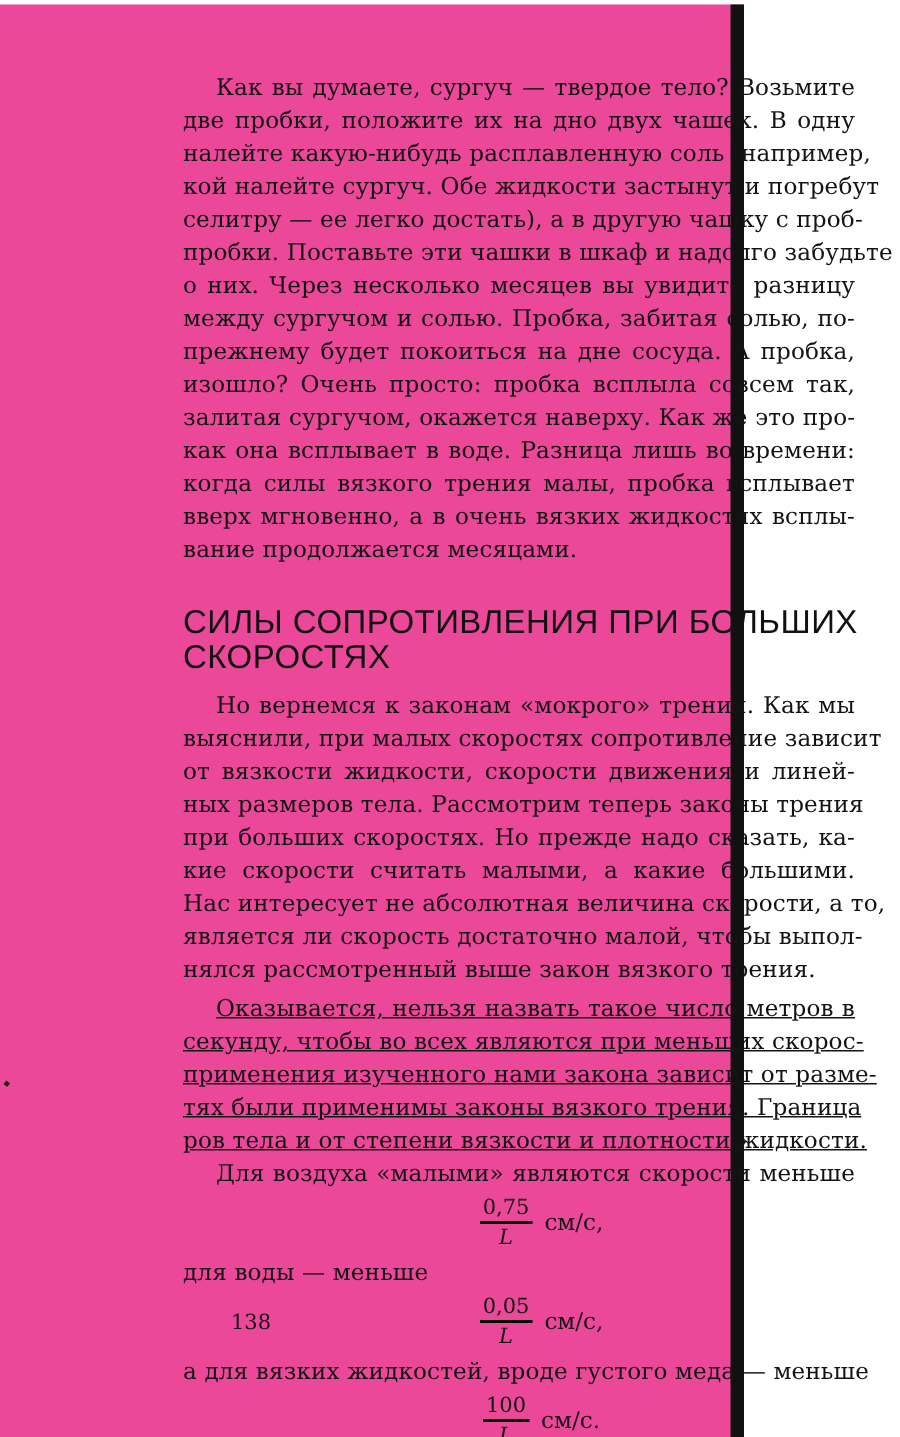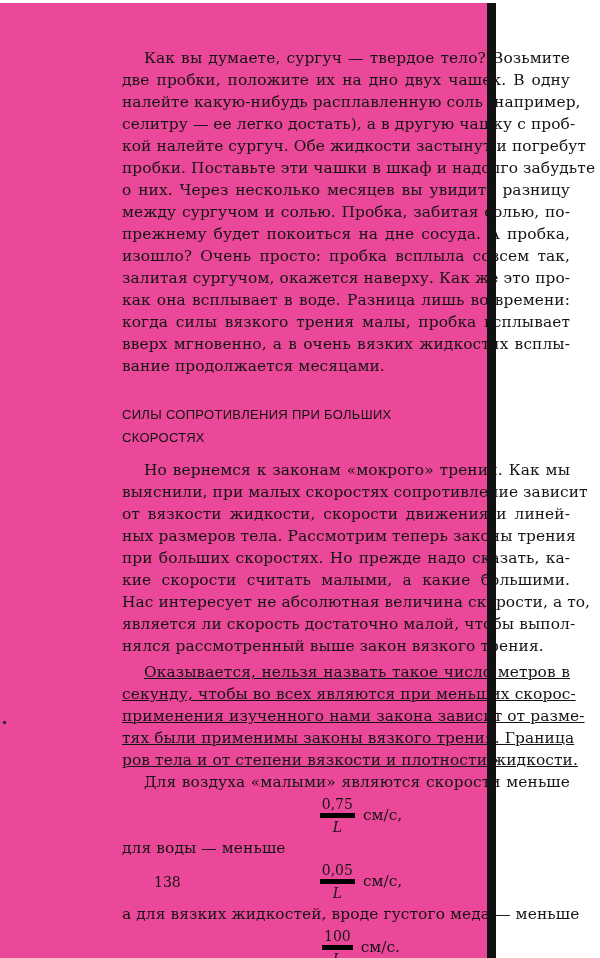--- a/index.html
+++ b/index.html
@@ -59,21 +59,21 @@
       white-space: nowrap;
     }
     .para .line.last {
       text-align-last: left;
     }
     .indent { text-indent: 22px; }
     .heading {
       margin: 0;
       font-family: "Liberation Sans", "DejaVu Sans", sans-serif;
       font-weight: normal;
-      font-size: 13px;
+      font-size: 22px;
       line-height: 23px;
       letter-spacing: 0.3px;
       color: #111;
     }
     .heading .line { display: block; white-space: nowrap; }
     .formula {
       display: flex;
       justify-content: center;
       align-items: center;
       margin-left: 30px;
@@ -82,21 +82,21 @@
     .frac {
       display: inline-flex;
       flex-direction: column;
       align-items: center;
       font-size: 14px;
       line-height: 16px;
       margin-right: 8px;
     }
     .frac .num {
       padding: 0 2px 1px 2px;
-      border-bottom: 5px solid #000000;
+      border-bottom: 2px solid #000000;
     }
     .frac .den {
       font-style: italic;
       padding-top: 1px;
     }
     .unit {
       font-size: 15.4px;
     }
     .page-number {
       position: absolute;
@@ -112,22 +112,22 @@
 <div class="page">
   <div class="edge"></div>
   <div class="speck"></div>
 
   <div class="column">
 
     <p class="para" style="height:330px;">
       <span class="line indent" style="padding-left:22px;text-indent:0;">Как вы думаете, сургуч — твердое тело? Возьмите</span>
       <span class="line">две пробки, положите их на дно двух чашек. В одну</span>
       <span class="line">налейте какую-нибудь расплавленную соль (например,</span>
+      <span class="line">кой налейте сургуч. Обе жидкости застынут и погребут</span>
       <span class="line">селитру — ее легко достать), а в другую чашку с проб-</span>
-      <span class="line">кой налейте сургуч. Обе жидкости застынут и погребут</span>
       <span class="line">пробки. Поставьте эти чашки в шкаф и надолго забудьте</span>
       <span class="line">о них. Через несколько месяцев вы увидите разницу</span>
       <span class="line">между сургучом и солью. Пробка, забитая солью, по-</span>
       <span class="line">прежнему будет покоиться на дне сосуда. А пробка,</span>
       <span class="line">изошло? Очень просто: пробка всплыла совсем так,</span>
       <span class="line">залитая сургучом, окажется наверху. Как же это про-</span>
       <span class="line">как она всплывает в воде. Разница лишь во времени:</span>
       <span class="line">когда силы вязкого трения малы, пробка всплывает</span>
       <span class="line">вверх мгновенно, а в очень вязких жидкостях всплы-</span>
       <span class="line last">вание продолжается месяцами.</span>

